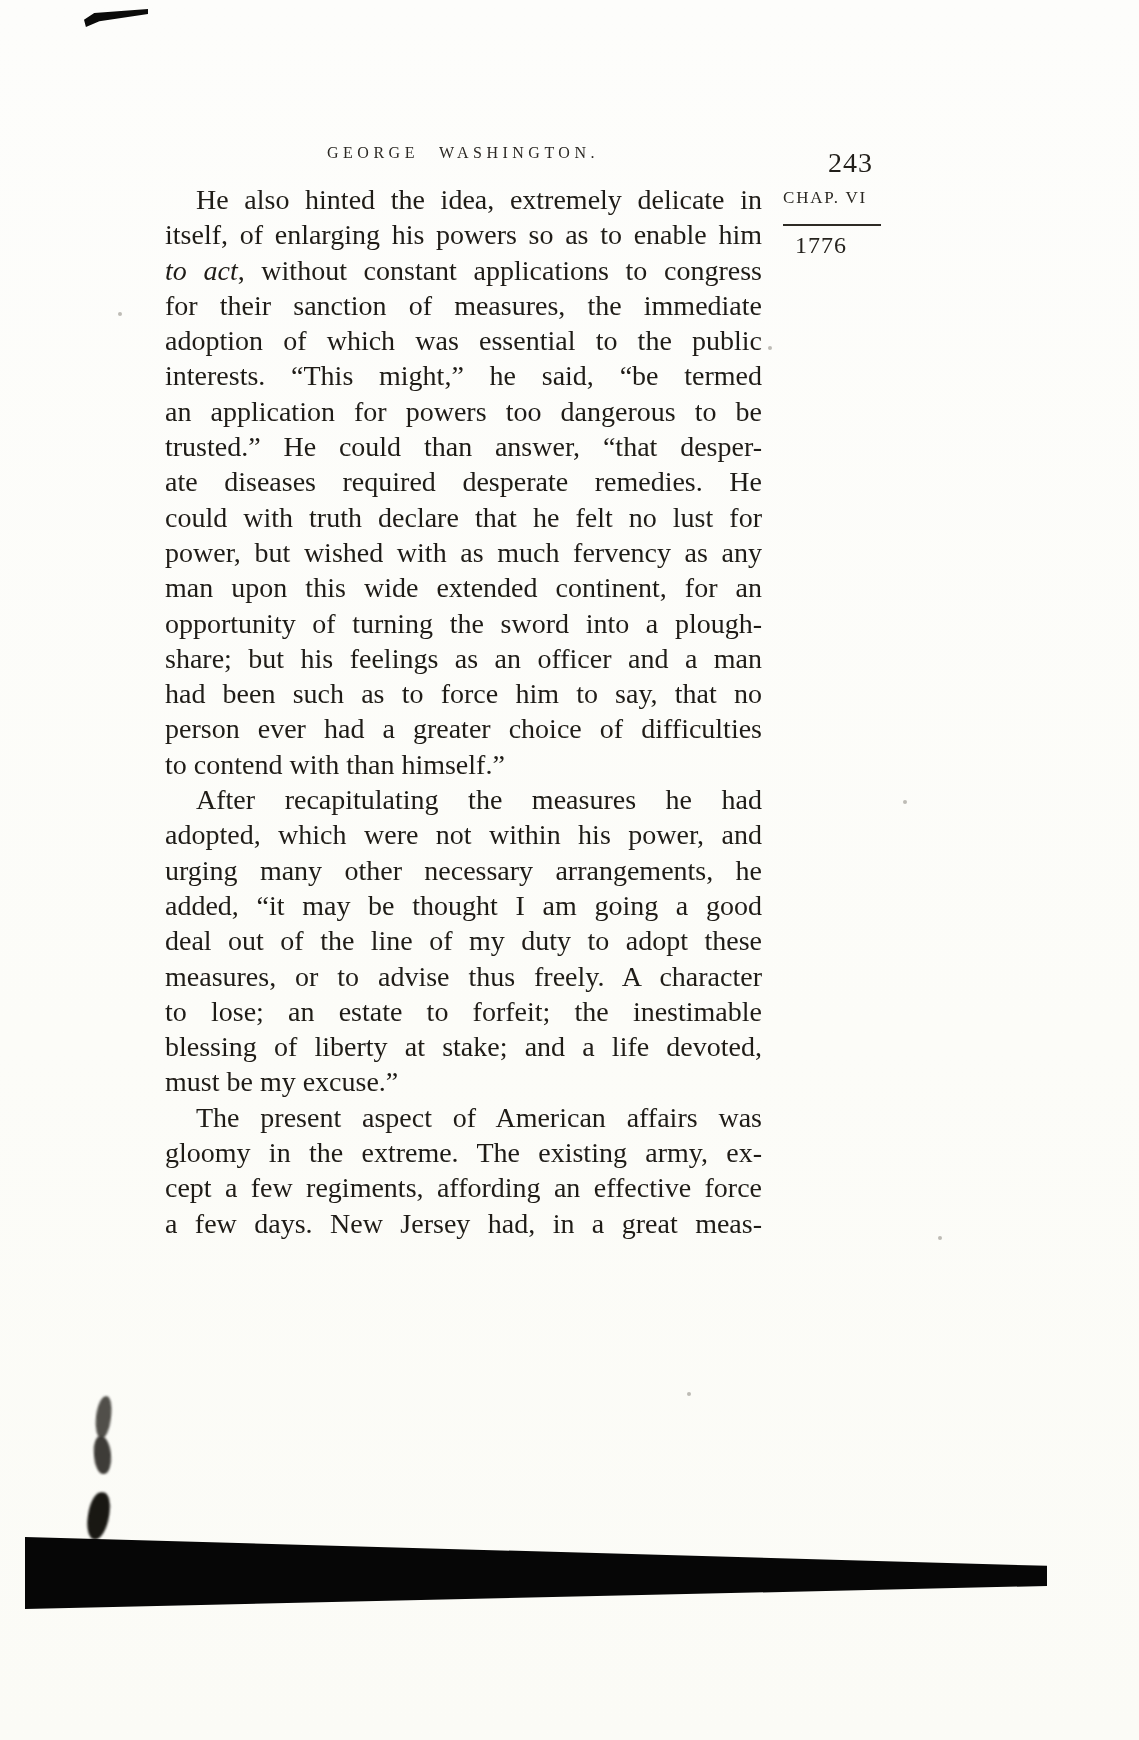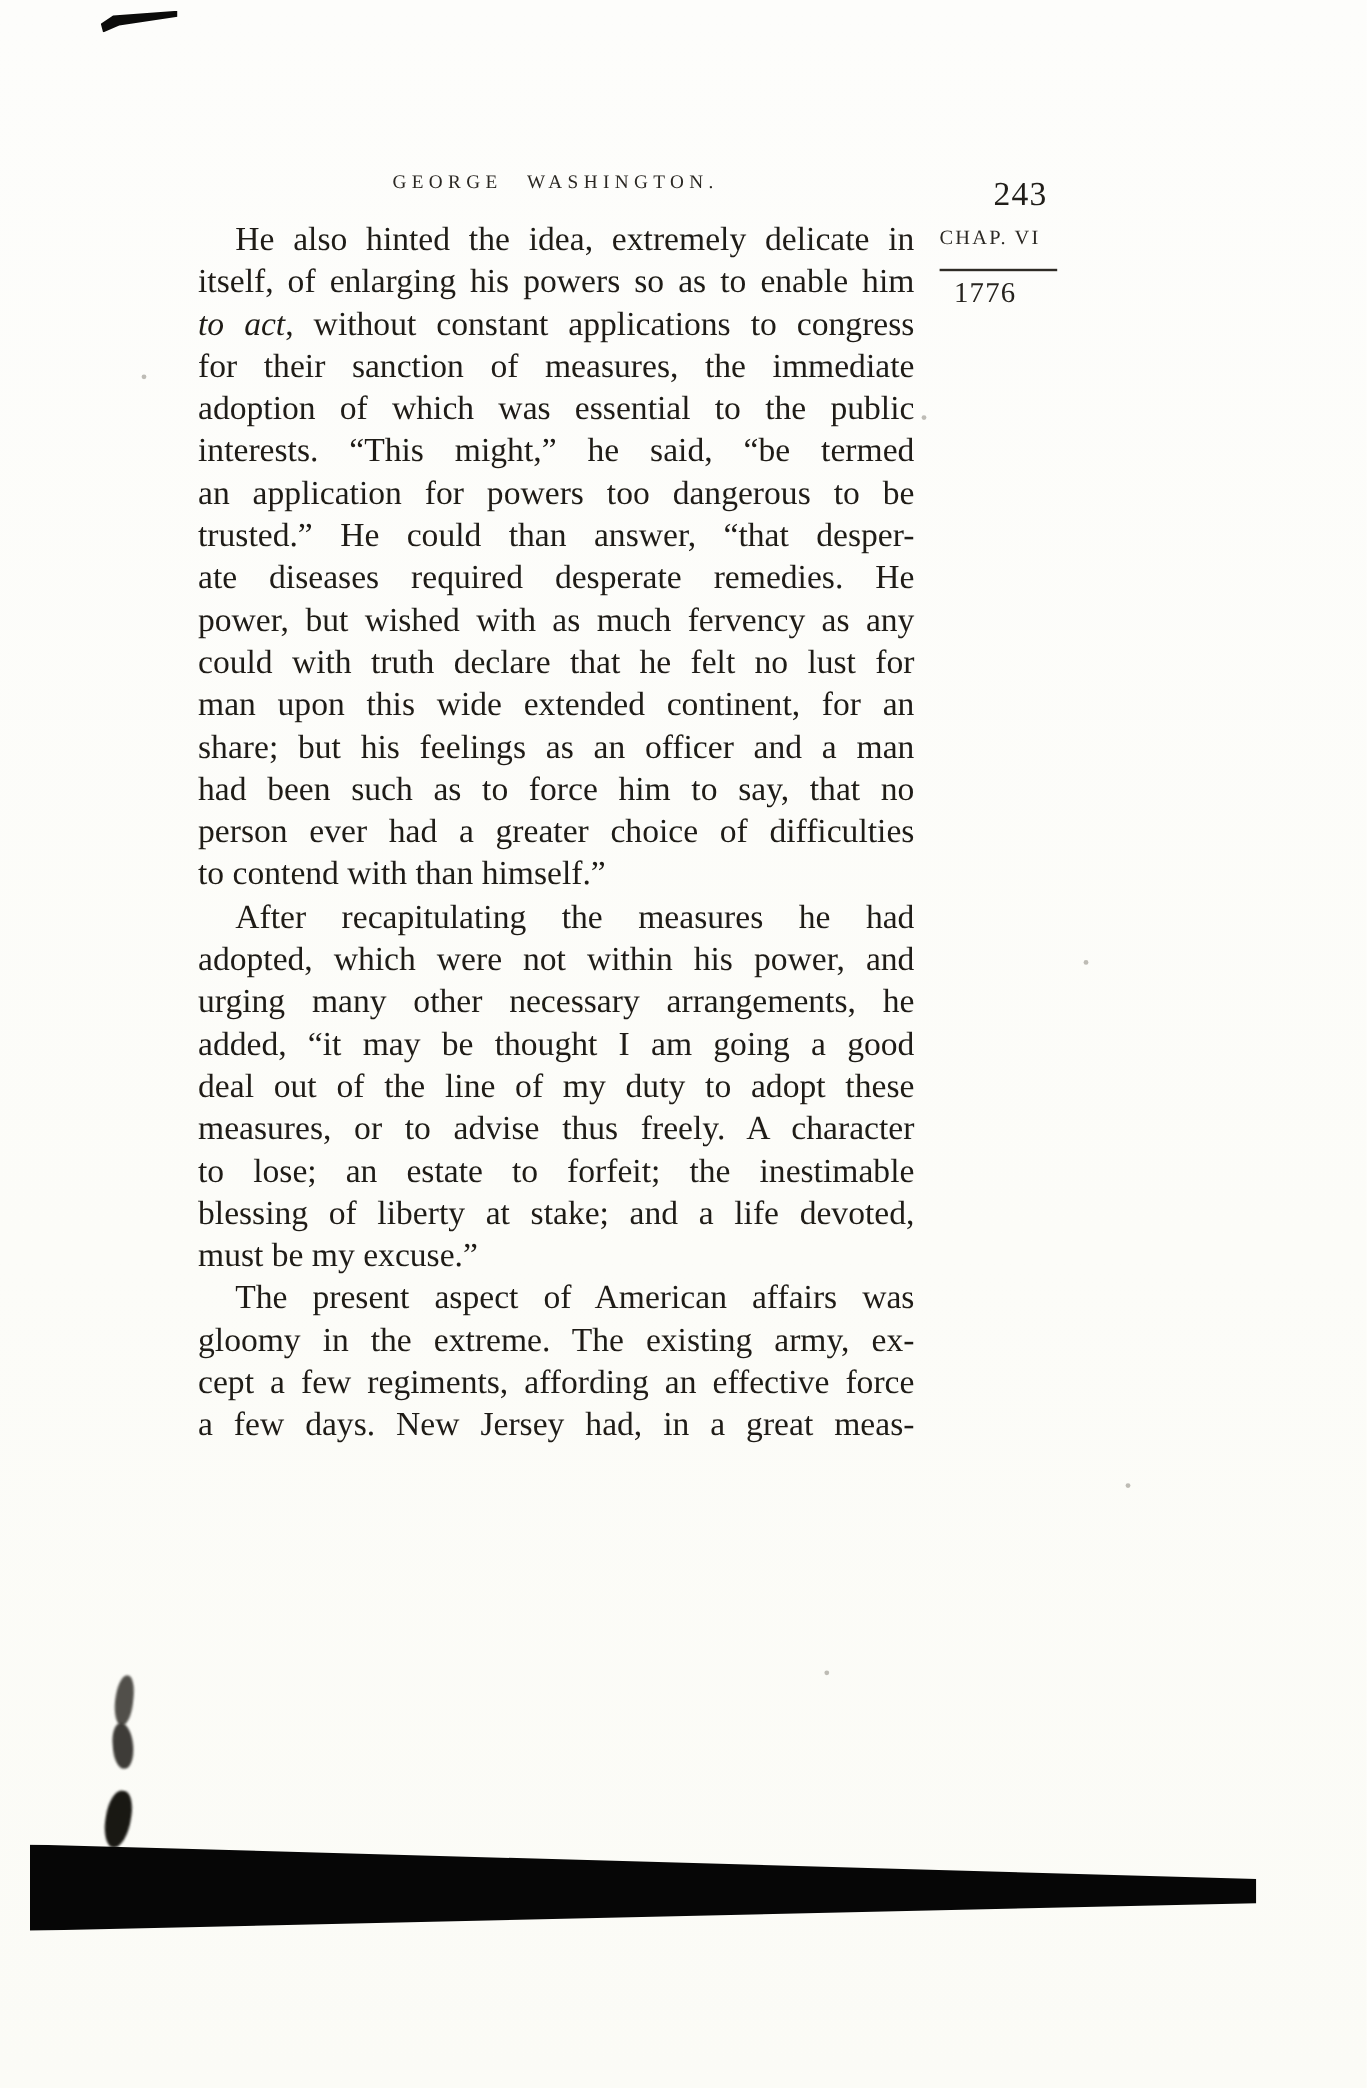--- a/index.html
+++ b/index.html
@@ -132,23 +132,24 @@
       <div class="paragraph">
         <div class="line first"><span>He also hinted the idea, extremely delicate in</span></div>
         <div class="line"><span>itself, of enlarging his powers so as to enable him</span></div>
         <div class="line"><i>to act</i><span>, without constant applications to congress</span></div>
         <div class="line"><span>for their sanction of measures, the immediate</span></div>
         <div class="line"><span>adoption of which was essential to the public</span></div>
         <div class="line"><span>interests. “This might,” he said, “be termed</span></div>
         <div class="line"><span>an application for powers too dangerous to be</span></div>
         <div class="line"><span>trusted.” He could than answer, “that desper-</span></div>
         <div class="line"><span>ate diseases required desperate remedies. He</span></div>
+        <div class="line"><span>could with truth declare that he felt no lust for</span></div>
         <div class="line"><span>power, but wished with as much fervency as any</span></div>
-        <div class="line"><span>could with truth declare that he felt no lust for</span></div>
         <div class="line"><span>man upon this wide extended continent, for an</span></div>
+        <div class="line"><span>opportunity of turning the sword into a plough-</span></div>
         <div class="line"><span>share; but his feelings as an officer and a man</span></div>
         <div class="line"><span>had been such as to force him to say, that no</span></div>
         <div class="line"><span>person ever had a greater choice of difficulties</span></div>
         <div class="line flush"><span>to contend with than himself.”</span></div>
       </div>
       <div class="paragraph">
         <div class="line first"><span>After recapitulating the measures he had</span></div>
         <div class="line"><span>adopted, which were not within his power, and</span></div>
         <div class="line"><span>urging many other necessary arrangements, he</span></div>
         <div class="line"><span>added, “it may be thought I am going a good</span></div>

